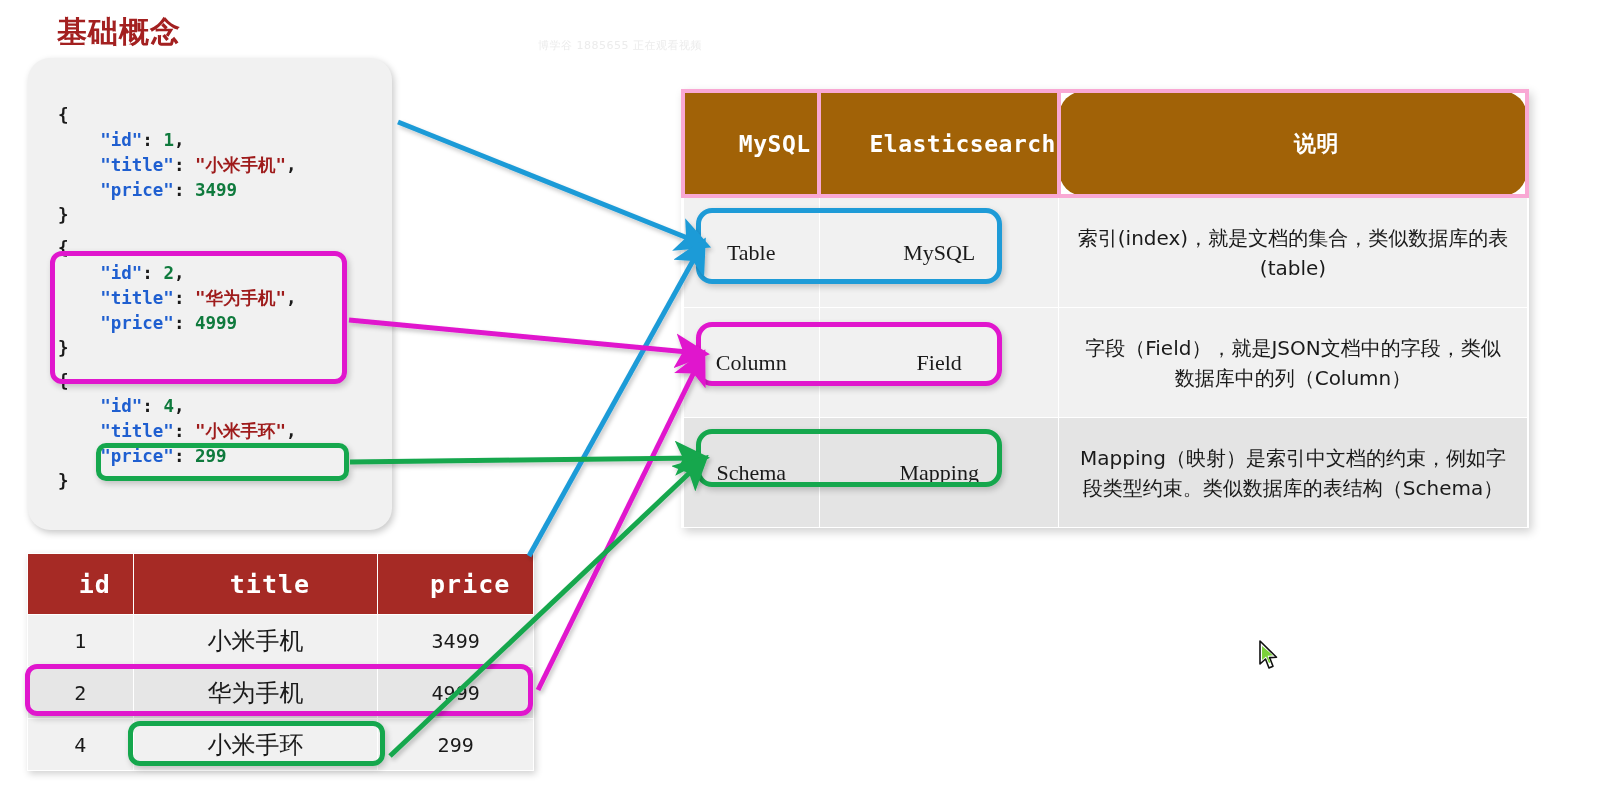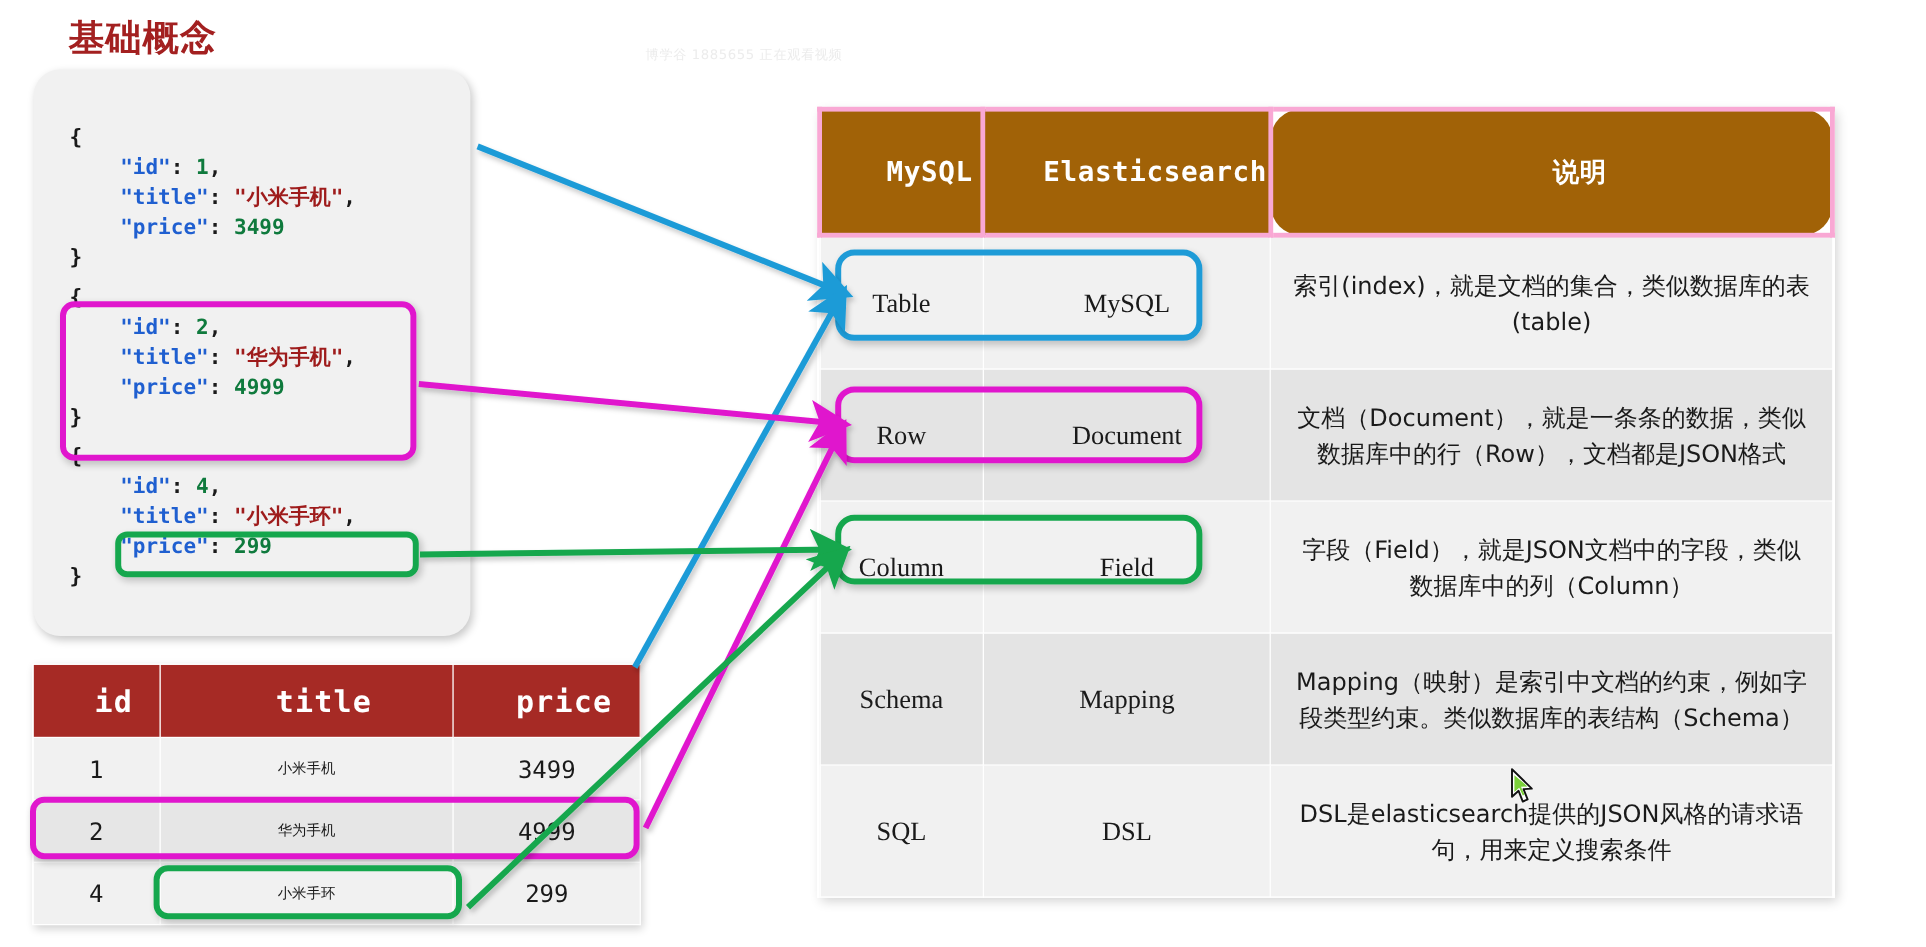--- a/index.html
+++ b/index.html
@@ -52,21 +52,21 @@
     position:absolute;left:27px;top:553px;width:507px;
     border-collapse:collapse;
     box-shadow:2px 3px 7px rgba(0,0,0,.18);
   }
   #bottom-table th{
     background:#a62a25;color:#ffffff;font-weight:bold;
     font-family:"DejaVu Sans Mono","Liberation Mono",monospace;
     font-size:25px;height:58px;border:1px solid #ffffff;letter-spacing:1px;padding-left:30px;
   }
   #bottom-table td{
-    background:#f1f1f1;height:49px;font-size:12px;color:#1a1a1a;
+    background:#f1f1f1;height:49px;font-size:24px;color:#1a1a1a;
     border:1px solid #ffffff;text-align:center;
     font-family:"DejaVu Sans","Liberation Sans",sans-serif;
   }
   #bottom-table tr.alt td{background:#e6e6e6;}
   #bottom-table td.num{font-family:"DejaVu Sans Mono","Liberation Mono",monospace;font-size:20px;}
 
   
   #compare-table{
     position:absolute;left:681px;top:89px;width:848px;
     border-collapse:collapse;
@@ -178,39 +178,29 @@
       <th>Elasticsearch</th>
       <th class="desc">说明</th>
     </tr>
   </thead>
   <tbody>
     <tr>
       <td class="mono">Table</td>
       <td class="mono">MySQL</td>
       <td class="desc">索引(index)，就是文档的集合，类似数据库的表(table)</td>
     </tr>
-    <tr class="alt">
-      <td class="mono">Row</td>
-      <td class="mono">Document</td>
-      <td class="desc">文档（Document），就是一条条的数据，类似数据库中的行（Row），文档都是JSON格式</td>
-    </tr>
     <tr>
       <td class="mono">Column</td>
       <td class="mono">Field</td>
       <td class="desc">字段（Field），就是JSON文档中的字段，类似数据库中的列（Column）</td>
     </tr>
     <tr class="alt">
       <td class="mono">Schema</td>
       <td class="mono">Mapping</td>
       <td class="desc">Mapping（映射）是索引中文档的约束，例如字段类型约束。类似数据库的表结构（Schema）</td>
-    </tr>
-    <tr>
-      <td class="mono">SQL</td>
-      <td class="mono">DSL</td>
-      <td class="desc">DSL是elasticsearch提供的JSON风格的请求语句，用来定义搜索条件</td>
     </tr>
   </tbody>
 </table>
 
 <div class="hl" style="left:696px;top:208px;width:306px;height:76px;border:5px solid #1e9bd7;border-radius:16px;"></div>
 <div class="hl" style="left:696px;top:322px;width:306px;height:64px;border:5px solid #e016cd;border-radius:16px;"></div>
 <div class="hl" style="left:696px;top:429px;width:306px;height:58px;border:5px solid #15a74d;border-radius:16px;"></div>
 
 <svg id="arrows" viewBox="0 0 1605 789">
   <defs>

